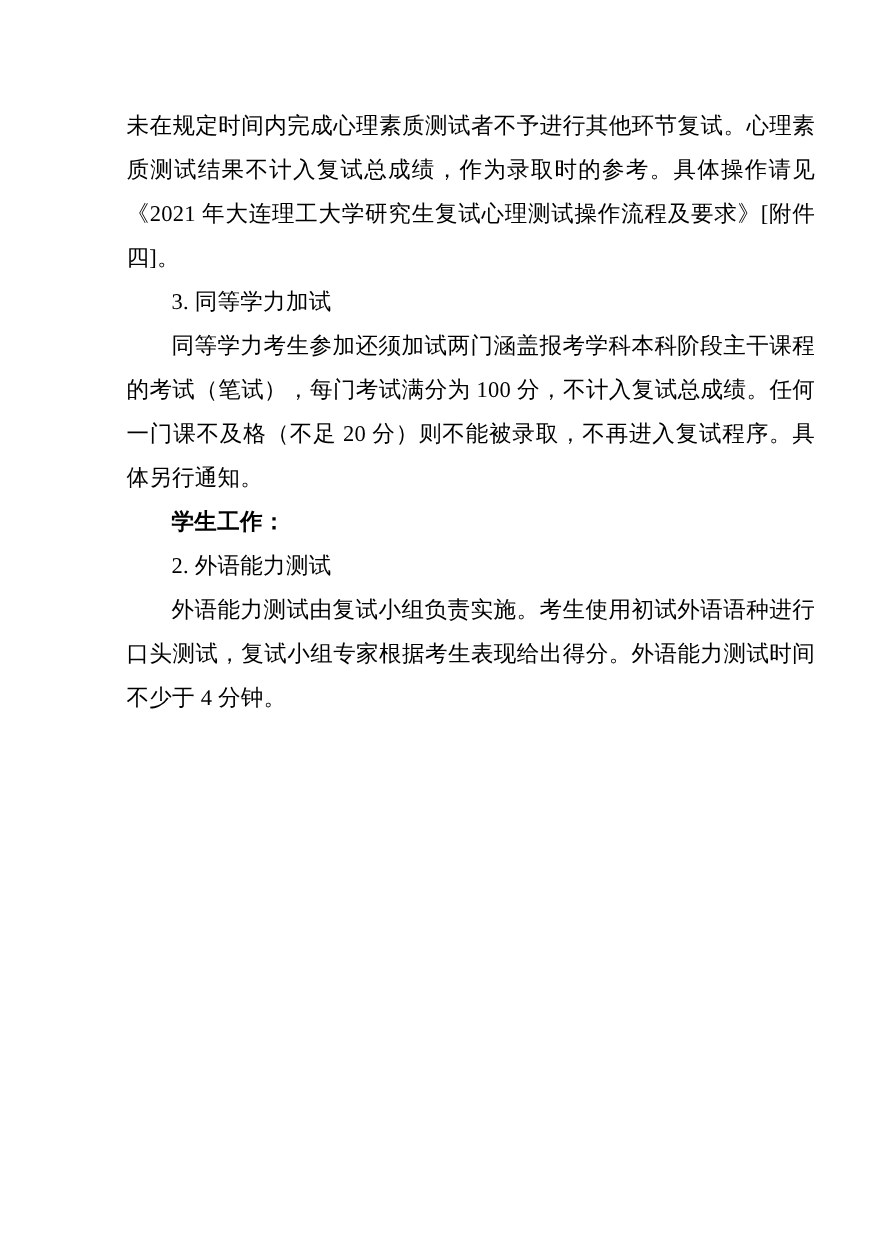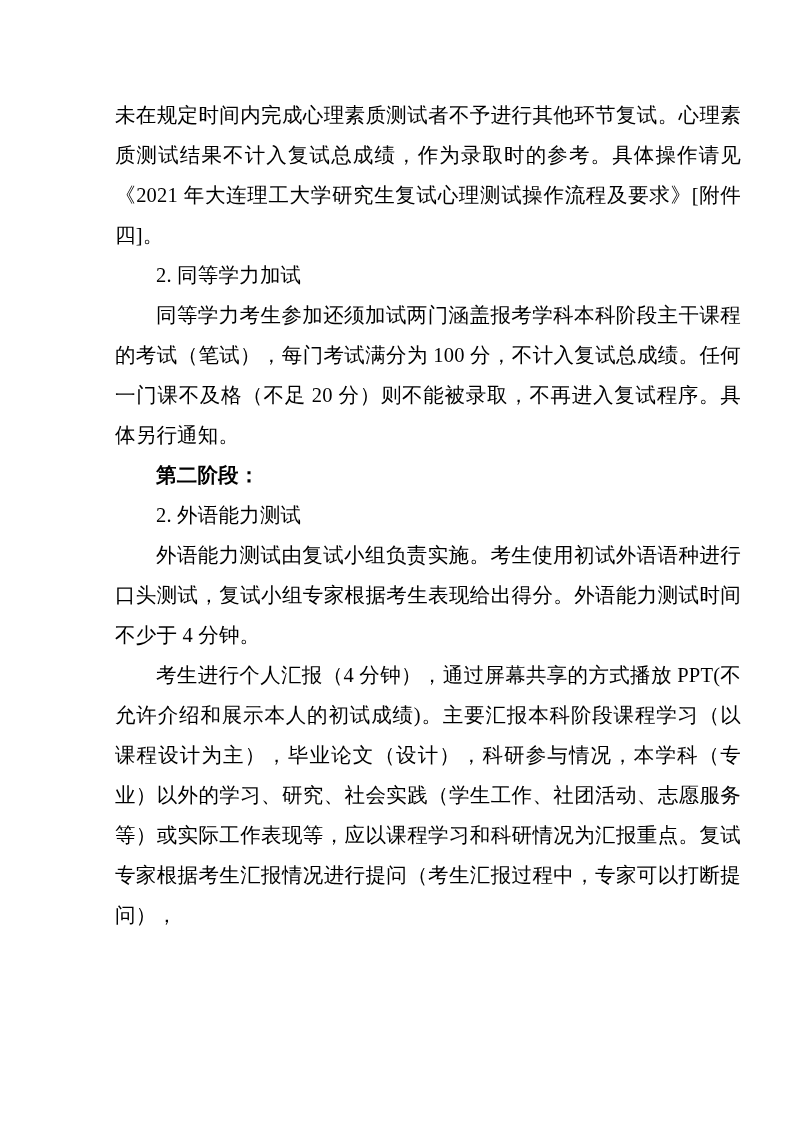--- a/index.html
+++ b/index.html
@@ -44,28 +44,27 @@
   }
 </style>
 </head>
 <body>
 
 <div class="page">
   <div class="doc-body">
 
     <p class="para-noindent">未在规定时间内完成心理素质测试者不予进行其他环节复试。心理素质测试结果不计入复试总成绩，作为录取时的参考。具体操作请见《2021 年大连理工大学研究生复试心理测试操作流程及要求》[附件四]。</p>
 
-    <p class="para">2. 同等学力加试</p>
+    <p class="para">3. 同等学力加试</p>
 
     <p class="para">同等学力考生参加还须加试两门涵盖报考学科本科阶段主干课程的考试（笔试），每门考试满分为 100 分，不计入复试总成绩。任何一门课不及格（不足 20 分）则不能被录取，不再进入复试程序。具体另行通知。</p>
 
-    <p class="heading">第二阶段：</p>
+    <p class="heading">学生工作：</p>
 
     <p class="para">2. 外语能力测试</p>
 
     <p class="para">外语能力测试由复试小组负责实施。考生使用初试外语语种进行口头测试，复试小组专家根据考生表现给出得分。外语能力测试时间不少于 4 分钟。</p>
 
 
 
-    <p class="para">考生进行个人汇报（4 分钟），通过屏幕共享的方式播放 PPT(不允许介绍和展示本人的初试成绩)。主要汇报本科阶段课程学习（以课程设计为主），毕业论文（设计），科研参与情况，本学科（专业）以外的学习、研究、社会实践（学生工作、社团活动、志愿服务等）或实际工作表现等，应以课程学习和科研情况为汇报重点。复试专家根据考生汇报情况进行提问（考生汇报过程中，专家可以打断提问），</p>
 
   </div>
 </div>
 
 </body></html>

